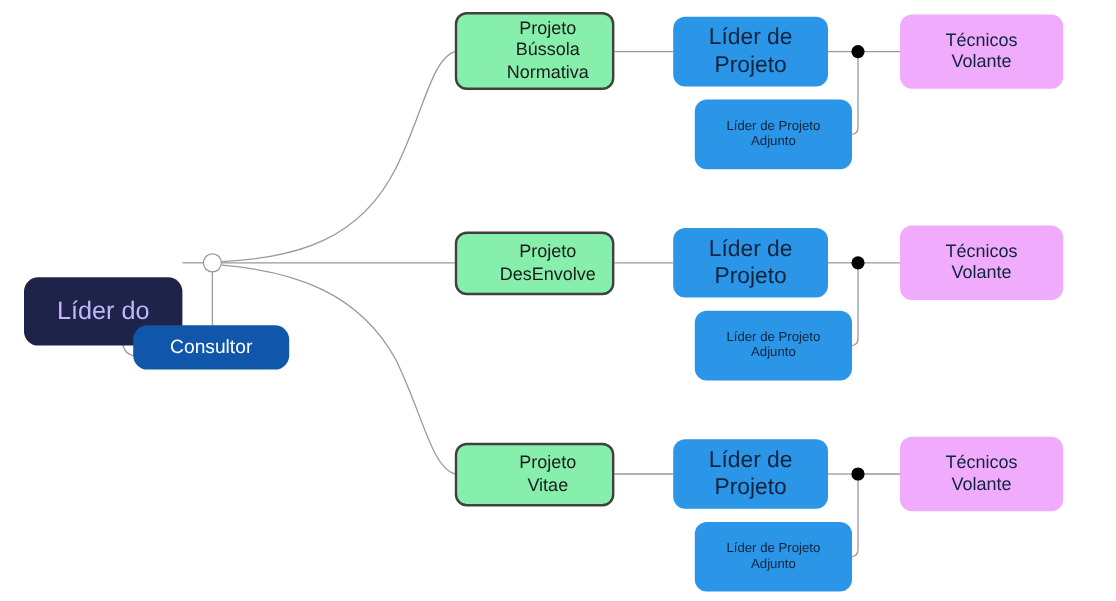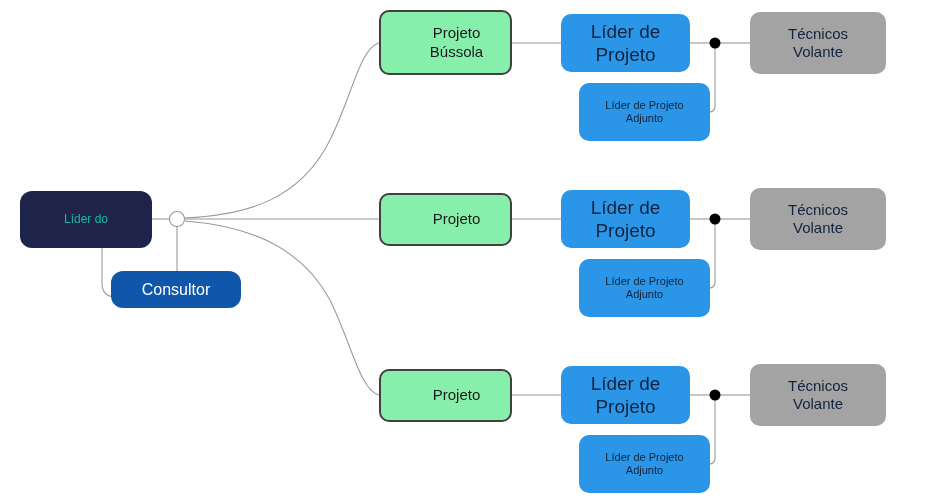--- a/index.html
+++ b/index.html
@@ -35,23 +35,24 @@
     line-height: 1.22;
     z-index: 2;
     padding: 2px 6px;
   }
   .node span {
     display: block;
     width: 100%;
   }
   .node-root {
     background: #1e2449;
-    color: #14b8a6;
-    font-size: 12px;
+    color: #c4b5fd;
+    font-size: 21px;
     border-radius: 12px;
+    margin-top: 40px;
   }
   .node-consultant {
     background: #1057ab;
     color: #ffffff;
     font-size: 16px;
     border-radius: 12px;
   }
   .node-project {
     background: #86efac;
     color: #1b1b1b;
@@ -63,21 +64,21 @@
     background: #2b95e8;
     color: #11243d;
     font-size: 19px;
   }
   .node-deputy {
     background: #2b95e8;
     color: #11243d;
     font-size: 11px;
   }
   .node-tech {
-    background: #a3a3a3;
+    background: #f0abfc;
     color: #11243d;
     font-size: 15px;
   }
 </style>
 </head>
 <body>
 
 <div id="canvas">
 
   <svg id="edges" viewBox="0 0 930 501" xmlns="http://www.w3.org/2000/svg">
@@ -125,20 +126,21 @@
 
   <div class="node node-consultant" style="left:111px; top:271px; width:130px; height:37px;">
     <span>
       <span>Consultor</span>
     </span>
   </div>
 
   <div class="node node-project" style="left:379px; top:10px; width:133px; height:65px;">
     <span>
       <span>Projeto Bússola</span>
+      <span>Normativa</span>
     </span>
   </div>
   <div class="node node-leader" style="left:561px; top:14px; width:129px; height:58px;">
     <span>
       <span>Líder de</span>
       <span>Projeto</span>
     </span>
   </div>
   <div class="node node-deputy" style="left:579px; top:83px; width:131px; height:58px;">
     <span>
@@ -149,20 +151,21 @@
   <div class="node node-tech" style="left:750px; top:12px; width:136px; height:62px;">
     <span>
       <span>Técnicos</span>
       <span>Volante</span>
     </span>
   </div>
 
   <div class="node node-project" style="left:379px; top:193px; width:133px; height:53px;">
     <span>
       <span>Projeto</span>
+      <span>DesEnvolve</span>
     </span>
   </div>
   <div class="node node-leader" style="left:561px; top:190px; width:129px; height:58px;">
     <span>
       <span>Líder de</span>
       <span>Projeto</span>
     </span>
   </div>
   <div class="node node-deputy" style="left:579px; top:259px; width:131px; height:58px;">
     <span>
@@ -173,20 +176,21 @@
   <div class="node node-tech" style="left:750px; top:188px; width:136px; height:62px;">
     <span>
       <span>Técnicos</span>
       <span>Volante</span>
     </span>
   </div>
 
   <div class="node node-project" style="left:379px; top:369px; width:133px; height:53px;">
     <span>
       <span>Projeto</span>
+      <span>Vitae</span>
     </span>
   </div>
   <div class="node node-leader" style="left:561px; top:366px; width:129px; height:58px;">
     <span>
       <span>Líder de</span>
       <span>Projeto</span>
     </span>
   </div>
   <div class="node node-deputy" style="left:579px; top:435px; width:131px; height:58px;">
     <span>

